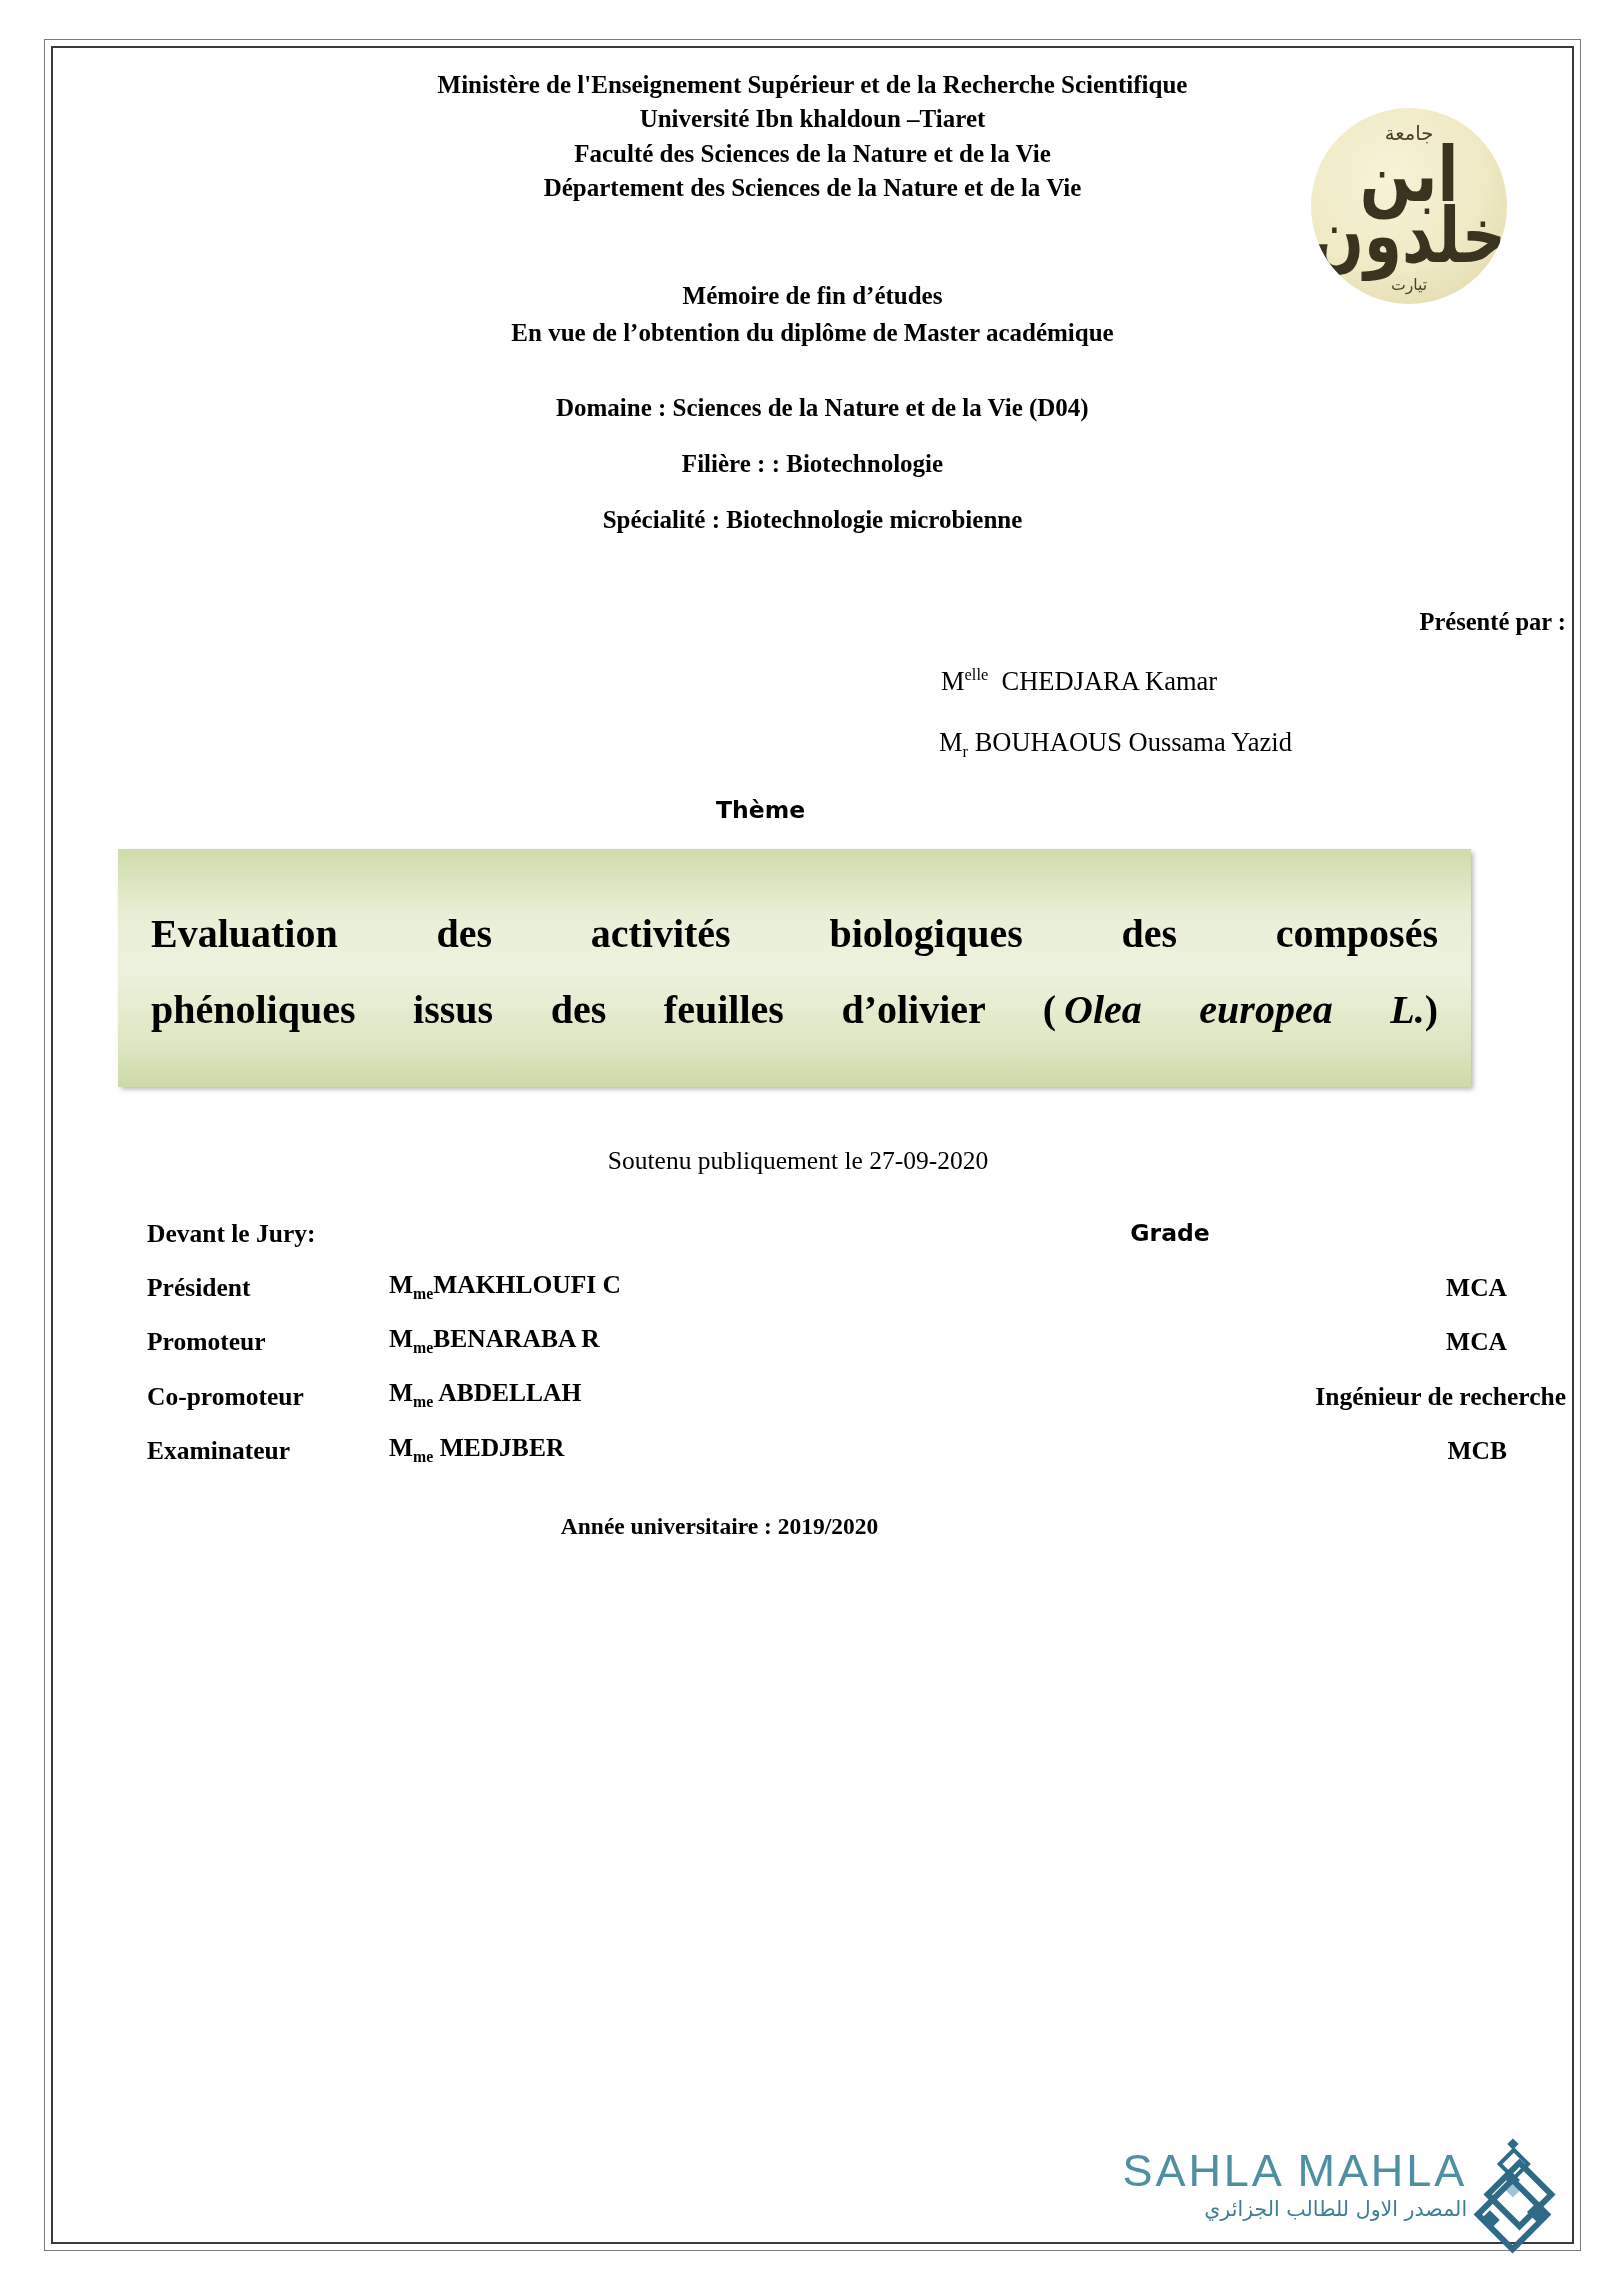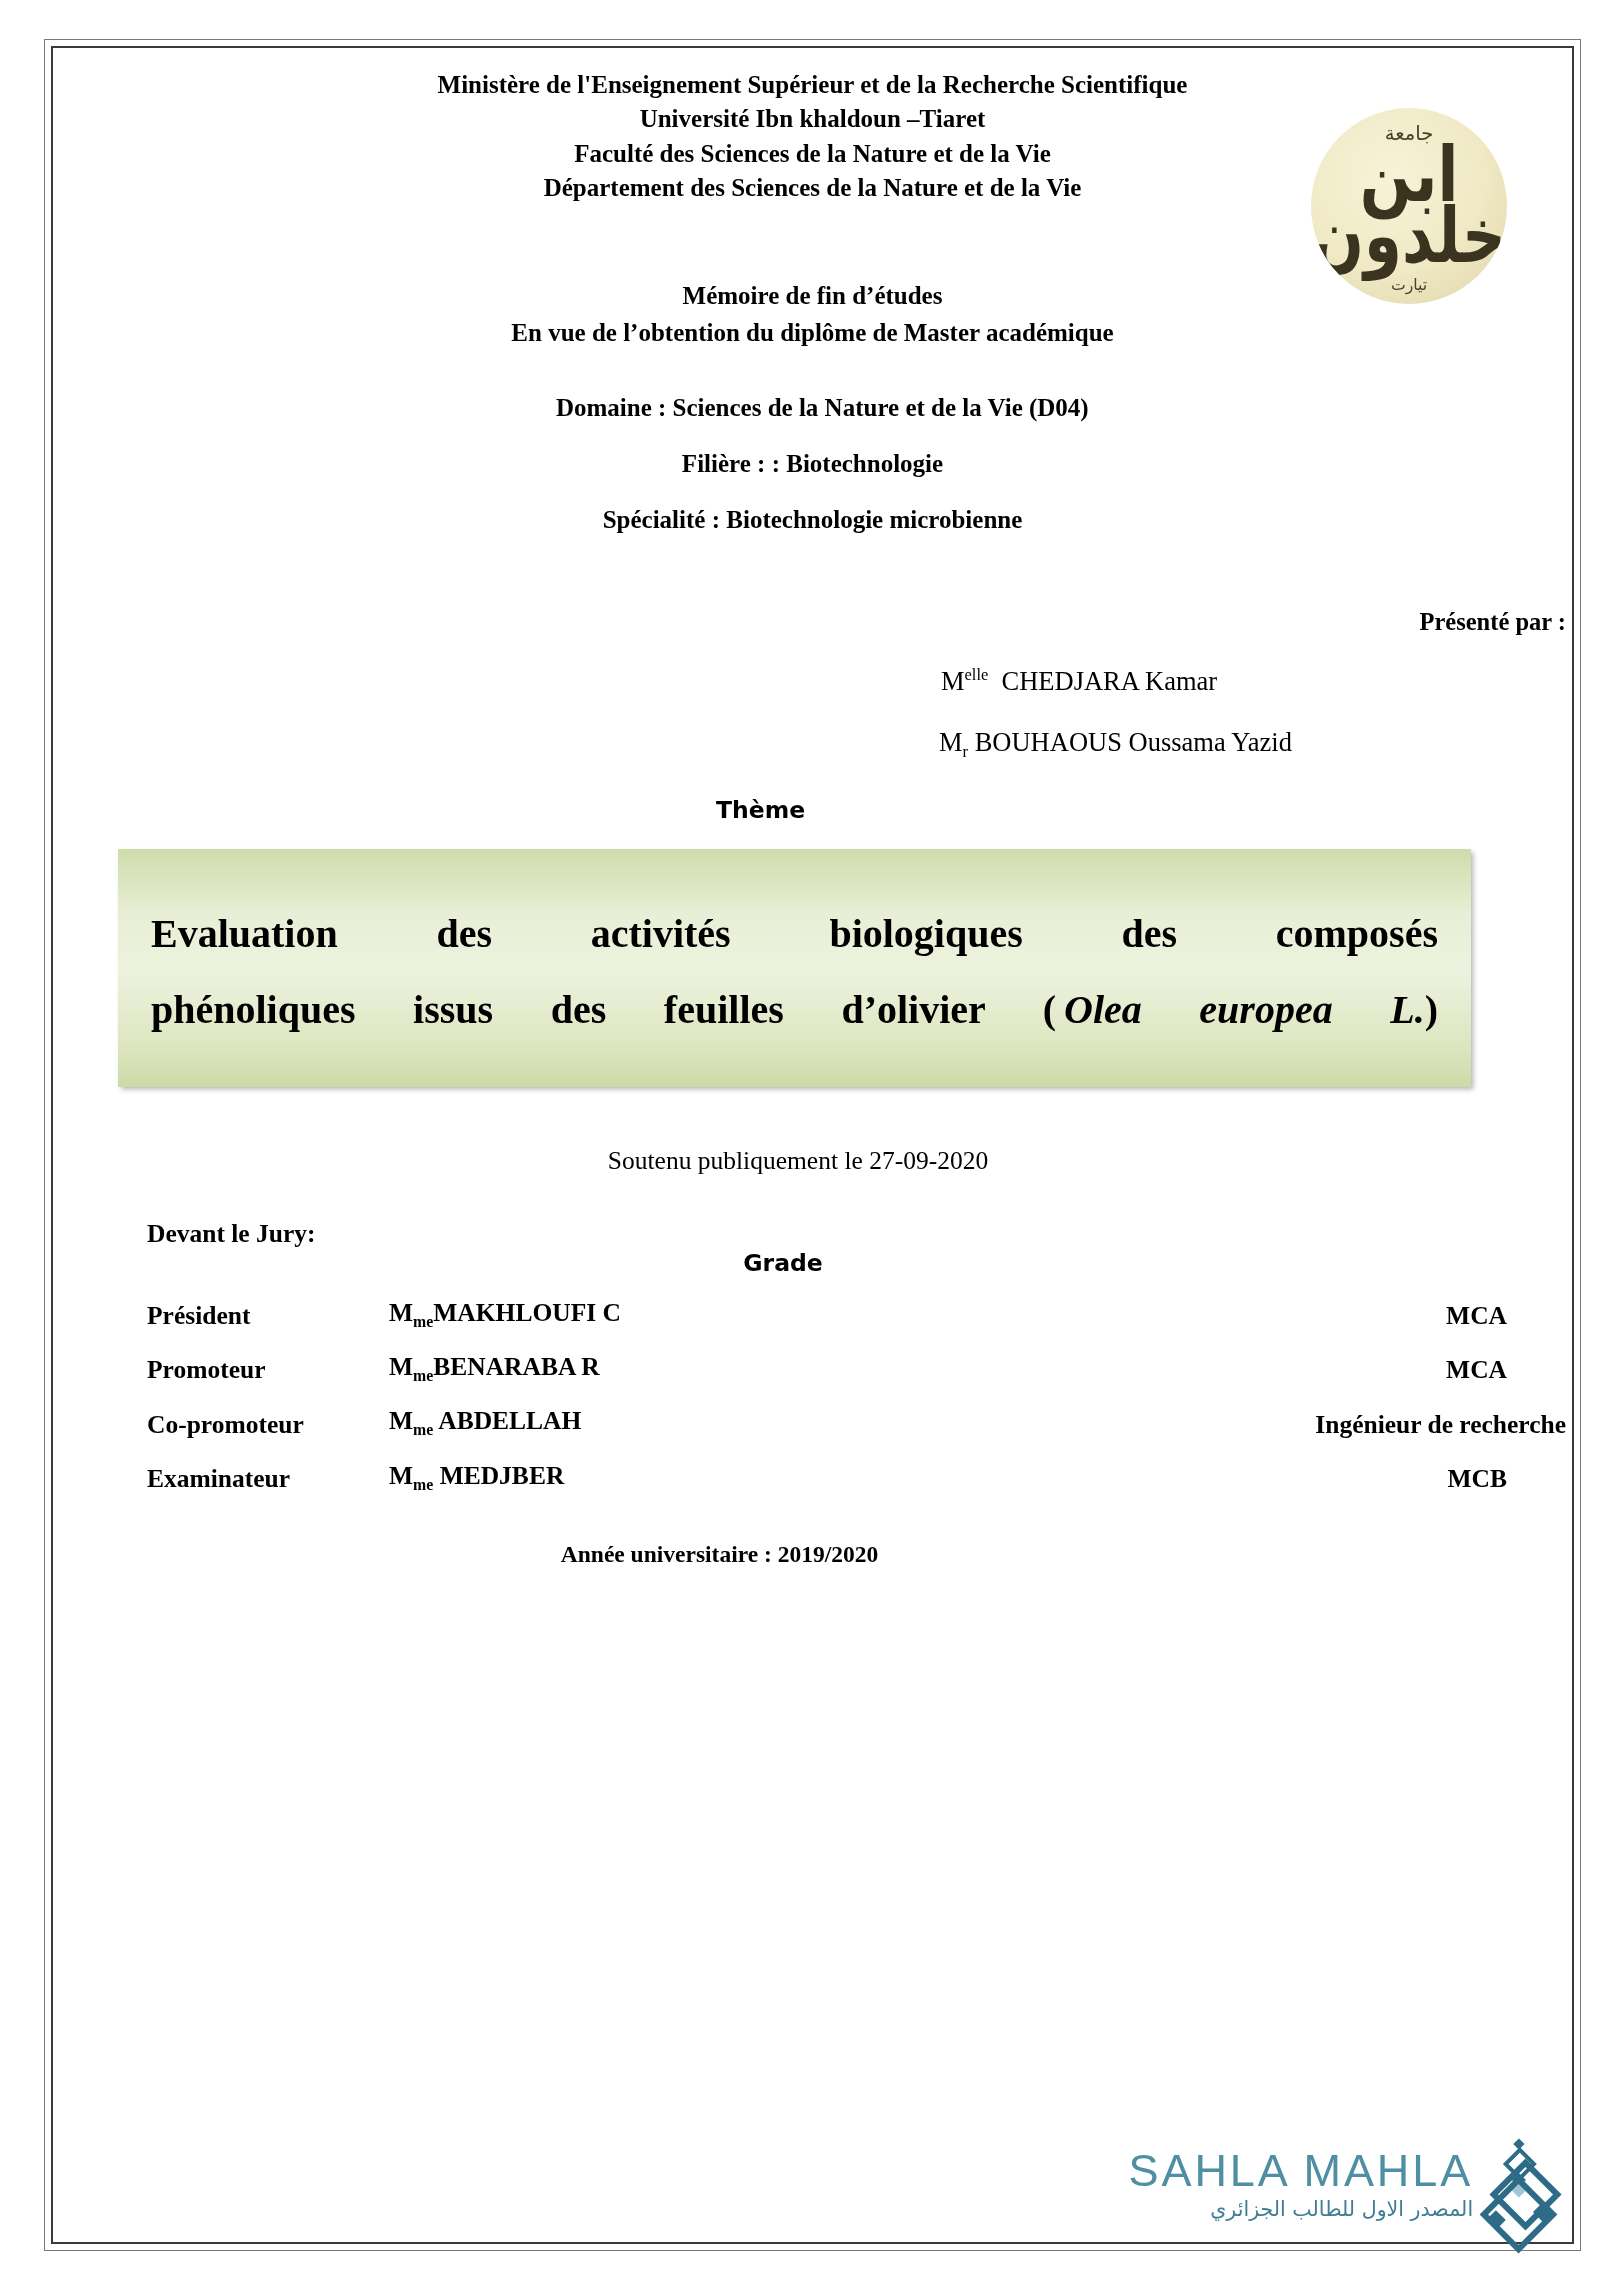--- a/index.html
+++ b/index.html
@@ -198,21 +198,20 @@
 
   
   .jury {
     margin-top: 43px;
     width: 100%;
     font-size: 25.5px;
   }
   .jury-head {
     display: flex;
     font-weight: bold;
-    flex-direction: column;
   }
   .jury-head .jh-left { width: 686px; padding-left: 88px; }
   .jury-head .jh-right {
     flex: 1;
     text-align: center;
     font-family: "DejaVu Sans", sans-serif;
     font-size: 23.5px;
     padding-right: 59px;
   }
   .jury-row {
@@ -232,21 +231,21 @@
     text-align: center;
     font-weight: bold;
     font-size: 23.5px;
     margin-top: 47px;
     padding-right: 186px;
   }
 
   
   .watermark {
     position: absolute;
-    right: 64px;
+    right: 70px;
     bottom: 59px;
     display: flex;
     align-items: flex-start;
     gap: 5.9px;
   }
   .wm-text { text-align: right; }
   .wm-main {
     font-family: "Liberation Sans", sans-serif;
     font-size: 45px;
     letter-spacing: 2.9px;

